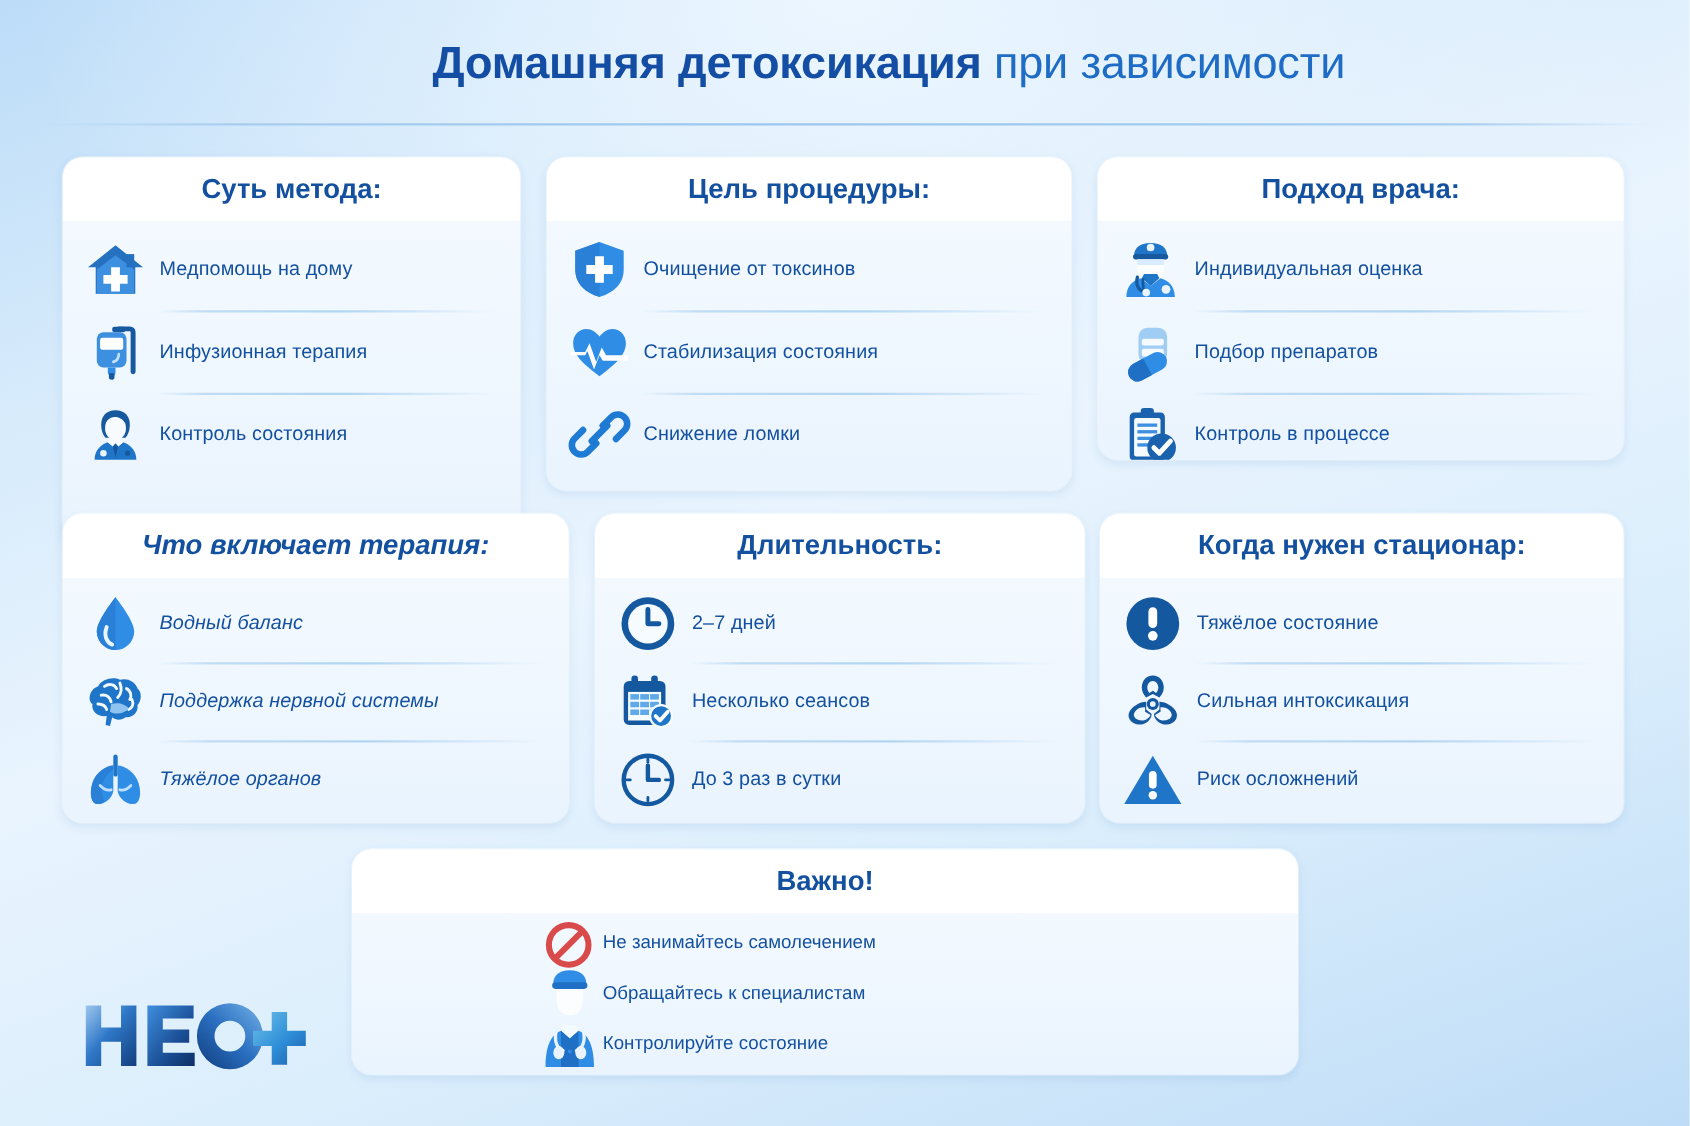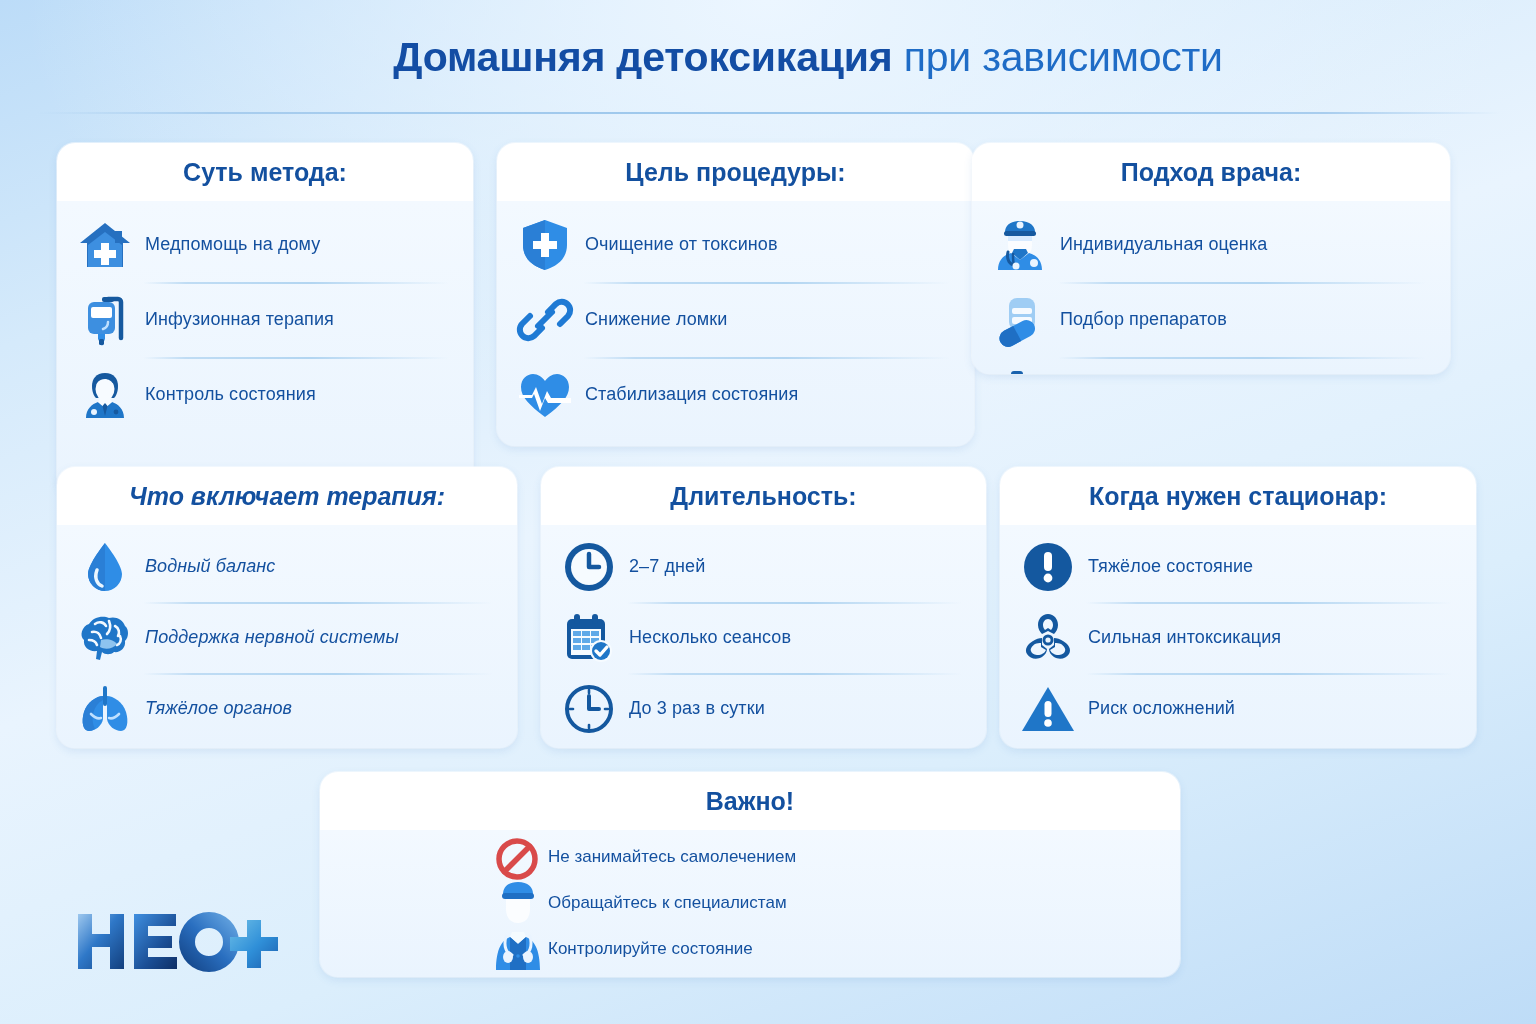--- a/index.html
+++ b/index.html
@@ -62,21 +62,21 @@
     margin-right:10px;
   }
   .row .txt{
     font-size:18px; color:#13509f; font-weight:normal;
     letter-spacing:0.1px; white-space:nowrap;
   }
 
   
   #card-1 { left:57px;   top:143px; width:416px; height:351px; }
   #card-2 { left:497px;  top:143px; width:477px; height:303px; }
-  #card-3 { left:972px;  top:143px; width:478px; height:231px; }
+  #card-3 { left:998px;  top:143px; width:478px; height:275px; }
   #card-4 { left:57px;   top:467px; width:460px; height:281px;font-style:italic; }
   #card-5 { left:541px;  top:467px; width:445px; height:281px; }
   #card-6 { left:1000px; top:467px; width:476px; height:281px; }
   #card-7 { left:320px;  top:772px; width:860px; height:205px; }
 
   #card-1 .row, #card-2 .row, #card-3 .row { height:75px; }
   #card-4 .row, #card-5 .row, #card-6 .row { height:71px; }
 
   
   #card-7 .card-title{ font-size:25px; }
@@ -170,39 +170,39 @@
           <path d="M23 1 L45 9 v17 c0 13-9 21-22 25 C10 47 1 39 1 26 V9 Z" fill="#2f8de6"></path>
           <path d="M23 1 L23 51 C10 47 1 39 1 26 V9 Z" fill="#2a7fd6"></path>
           <path d="M19 14h8v8h8v8h-8v8h-8v-8h-8v-8h8z" fill="#ffffff"></path>
         </svg>
       </div>
       <div class="txt">Очищение от токсинов</div>
     </div>
 
     <div class="row">
       <div class="ico">
+        <svg width="52" height="48" viewBox="0 0 52 48">
+          <path d="M26 46 C10 34 2 26 2 16 C2 8 8 3 14 3 c5 0 9 3 12 7 3-4 7-7 12-7 6 0 12 5 12 13 0 10-8 18-24 30z" fill="#2f8de6"></path>
+          <path d="M0 24 h13 l4-8 l6 17 l5-13 l4 7 h20 v5 h-23 l-3-5 l-5 13 l-6-17 l-2 4 h-13z" fill="#ffffff"></path>
+        </svg>
+      </div>
+      <div class="txt">Стабилизация состояния</div>
+    </div>
+
+    <div class="row">
+      <div class="ico">
         <svg width="52" height="50" viewBox="0 0 52 50">
           <g stroke="#1f7ad4" stroke-width="6" fill="none" stroke-linecap="round">
             <path d="M17 33 L9 41 a8.5 8.5 0 0 1-12-12 L5 21" transform="translate(6,0)"></path>
             <path d="M35 17 L43 9 a8.5 8.5 0 0 1 12 12 L47 29" transform="translate(-6,0)"></path>
             <path d="M19 31 L33 17"></path>
           </g>
         </svg>
       </div>
       <div class="txt">Снижение ломки</div>
-    </div>
-
-    <div class="row">
-      <div class="ico">
-        <svg width="52" height="48" viewBox="0 0 52 48">
-          <path d="M26 46 C10 34 2 26 2 16 C2 8 8 3 14 3 c5 0 9 3 12 7 3-4 7-7 12-7 6 0 12 5 12 13 0 10-8 18-24 30z" fill="#2f8de6"></path>
-          <path d="M0 24 h13 l4-8 l6 17 l5-13 l4 7 h20 v5 h-23 l-3-5 l-5 13 l-6-17 l-2 4 h-13z" fill="#ffffff"></path>
-        </svg>
-      </div>
-      <div class="txt">Стабилизация состояния</div>
     </div>
 
   </div>
 </div>
 
 <div class="card" id="card-3">
   <div class="card-title">Подход врача:</div>
   <div class="card-body">
 
     <div class="row">

